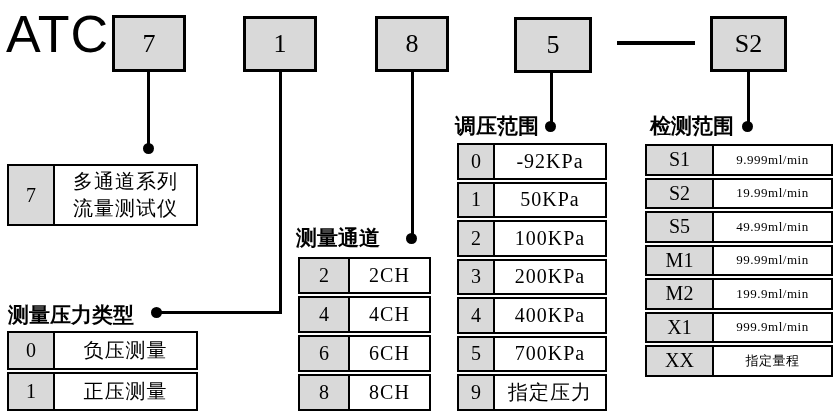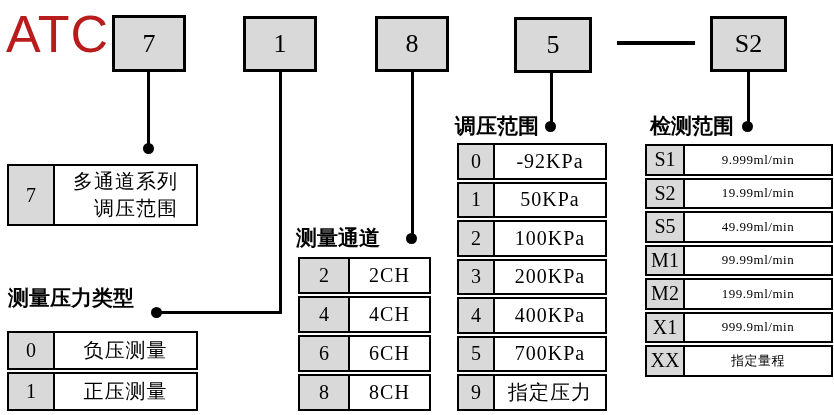--- a/index.html
+++ b/index.html
@@ -10,21 +10,21 @@
     overflow:hidden;
     font-family:"Liberation Serif", serif;
     color:#000;
     --box-fill:#d9d9d9;
     --line-color:#000000;
   }
   .atc{
     position:absolute;left:6px;top:6px;
     font-family:"Liberation Sans", sans-serif;
     font-size:52px;line-height:1.1;
-    letter-spacing:1px;color:#b91c1c;
+    letter-spacing:1px;color:#000000;
   }
   .code-box{
     position:absolute;
     background:var(--box-fill);
     border:3px solid #000;
     display:flex;align-items:center;justify-content:center;
     font-size:26px;
     box-sizing:border-box;
   }
   .dash{
@@ -69,21 +69,21 @@
     font-size:20px;
     letter-spacing:1px;
     white-space:pre-line;
     text-align:right;
   }
   
   .t1 .t-row{height:62px}  .t1 .t-key{width:46px}
   .t2 .t-row{height:39px}  .t2 .t-key{width:46px}
   .t3 .t-row{height:37px}  .t3 .t-key{width:50px}
   .t4 .t-row{height:36.5px}.t4 .t-key{width:36px}
-  .t5 .t-row{height:31.5px}.t5 .t-key{width:38px}
+  .t5 .t-row{height:31.5px}.t5 .t-key{width:67px}
   .t5 .t-val{font-size:13px;letter-spacing:0.5px}
 </style>
 </head>
 <body>
 
 <div class="canvas" style="--box-fill: #d9d9d9; --line-color: #000000; background: rgb(255, 255, 255); color: rgb(0, 0, 0);">
 
   <div class="atc">ATC</div>
 
   <div class="code-box" style="left:112px;top:15px;width:74px;height:57px">7</div>
@@ -103,30 +103,30 @@
 
   <div class="vline" style="left:411px;top:72px;width:3px;height:167px"></div>
   <div class="dot" style="left:406px;top:233px"></div>
 
   <div class="vline" style="left:550px;top:73px;width:3px;height:54px"></div>
   <div class="dot" style="left:545px;top:121px"></div>
 
   <div class="vline" style="left:747px;top:72px;width:3px;height:55px"></div>
   <div class="dot" style="left:742px;top:121px"></div>
 
-  <div class="tbl-label" style="left:8px;top:284px">测量压力类型</div>
+  <div class="tbl-label" style="left:8px;top:301px">测量压力类型</div>
   <div class="tbl-label" style="left:455px;top:112px">调压范围</div>
   <div class="tbl-label" style="left:296px;top:224px">测量通道</div>
   <div class="tbl-label" style="left:650px;top:112px">检测范围</div>
 
   <div class="decode-table t1" style="left:7px;top:164px;width:191px">
     <div class="t-row">
       <div class="t-key">7</div>
       <div class="t-val">多通道系列
-调压范围</div>
+流量测试仪</div>
     </div>
   </div>
 
   <div class="decode-table t2" style="left:7px;top:331px;width:191px">
     <div class="t-row">
       <div class="t-key">0</div>
       <div class="t-val">负压测量</div>
     </div>
     <div class="t-row">
       <div class="t-key">1</div>

